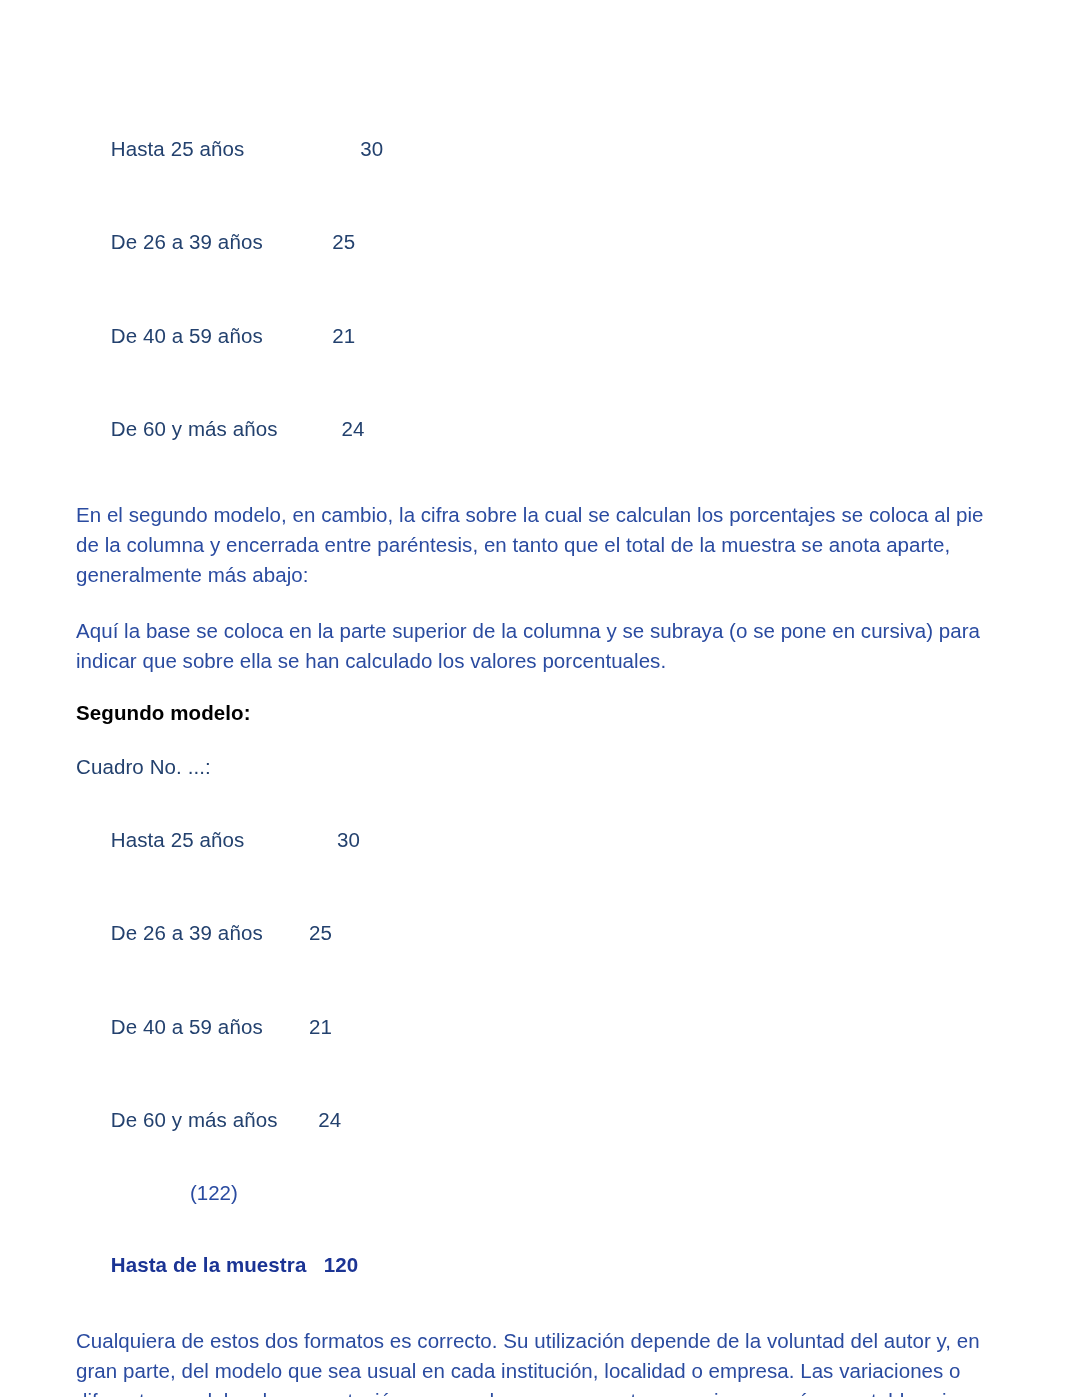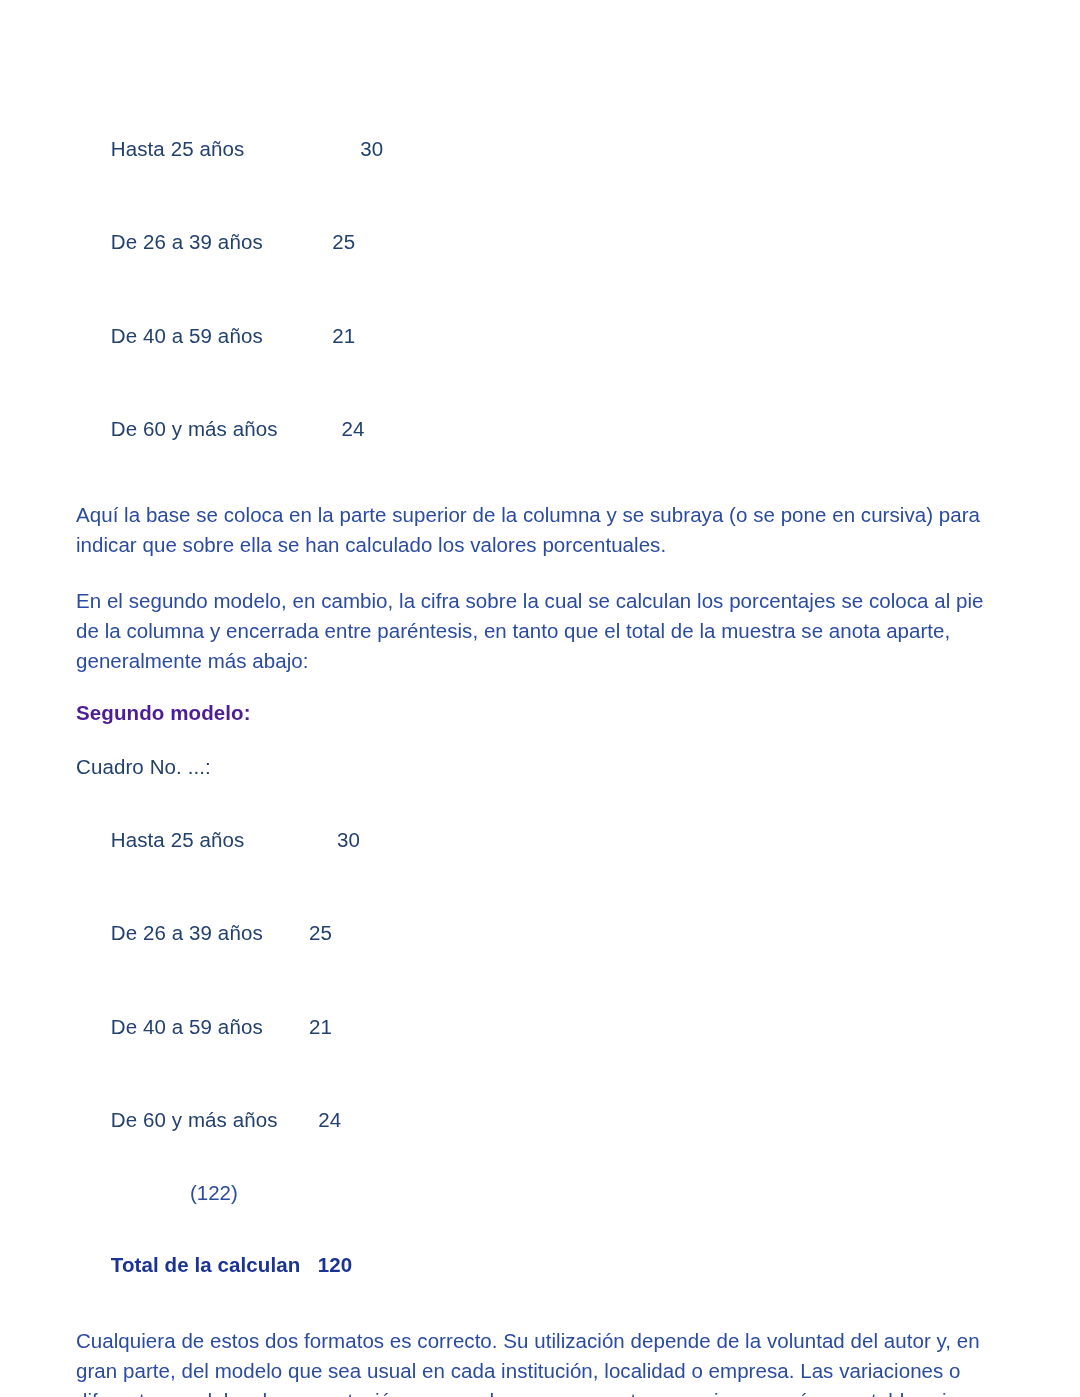--- a/index.html
+++ b/index.html
@@ -49,21 +49,21 @@
     letter-spacing: 0.05px;
   }
   p.para.no-indent {
     text-indent: 0;
   }
 
   h3.head-green {
     font-size: 20.5px;
     line-height: 1.1;
     font-weight: bold;
-    color: #4c1d95;
+    color: #000000;
     margin: 0 0 32px 0;
     letter-spacing: 0.1px;
   }
 
   .plain-line {
     font-size: 20.5px;
     line-height: 1.0;
     color: #23416e;
     margin: 0 0 32px 0;
     letter-spacing: 0.1px;
@@ -111,23 +111,23 @@
     <div class="tab-row">
       <span class="label">De 26 a 39 años</span><span class="pad">            </span><span class="value">25</span>
     </div>
     <div class="tab-row">
       <span class="label">De 40 a 59 años</span><span class="pad">            </span><span class="value">21</span>
     </div>
     <div class="tab-row gap-after-table">
       <span class="label">De 60 y más años</span><span class="pad">           </span><span class="value">24</span>
     </div>
 
+    <p class="para no-indent tight">    En el segundo modelo, en cambio, la cifra sobre la cual se calculan los porcentajes se coloca al pie de la columna y encerrada entre paréntesis, en tanto que el total de la muestra se anota aparte, generalmente más abajo:</p>
+
     <p class="para no-indent">    Aquí la base se coloca en la parte superior de la columna y se subraya (o se pone en cursiva) para indicar que sobre ella se han calculado los valores porcentuales.</p>
-
-    <p class="para no-indent tight">    En el segundo modelo, en cambio, la cifra sobre la cual se calculan los porcentajes se coloca al pie de la columna y encerrada entre paréntesis, en tanto que el total de la muestra se anota aparte, generalmente más abajo:</p>
 
     <h3 class="head-green">Segundo modelo:</h3>
 
     <div class="plain-line">Cuadro No. ...:</div>
 
 
     <div class="tab-row">
       <span class="label">Hasta 25 años</span><span class="pad">                </span><span class="value">30</span>
     </div>
     <div class="tab-row">
@@ -136,19 +136,19 @@
     <div class="tab-row">
       <span class="label">De 40 a 59 años</span><span class="pad">        </span><span class="value">21</span>
     </div>
     <div class="tab-row">
       <span class="label">De 60 y más años</span><span class="pad">       </span><span class="value">24</span>
     </div>
 
     <div class="base-line">                    (122)</div>
 
     <div class="total-line">
-      <span>Total de la calculan</span><span>   </span><span>120</span>
+      <span>Hasta de la muestra</span><span>   </span><span>120</span>
     </div>
 
     <p class="para no-indent tight">    Cualquiera de estos dos formatos es correcto. Su utilización depende de la voluntad del autor y, en gran parte, del modelo que sea usual en cada institución, localidad o empresa. Las variaciones o diferentes modelos de presentación que puedan usarse en otras ocasiones serán aceptables si, en cada caso, permiten distinguir con nitidez qué guarismos corresponden a valores porcentuales, cual es el tamaño de la muestra y cual es el número total de personas que responden a cada pregunta.</p>
 
   </div>
 </div>
 
 </body></html>

